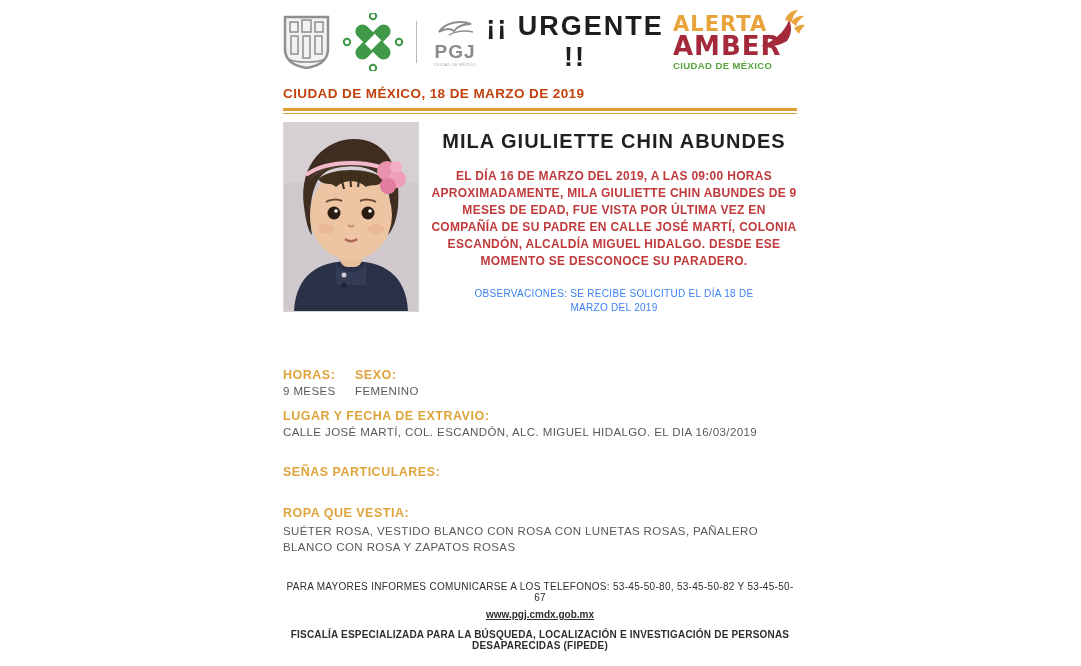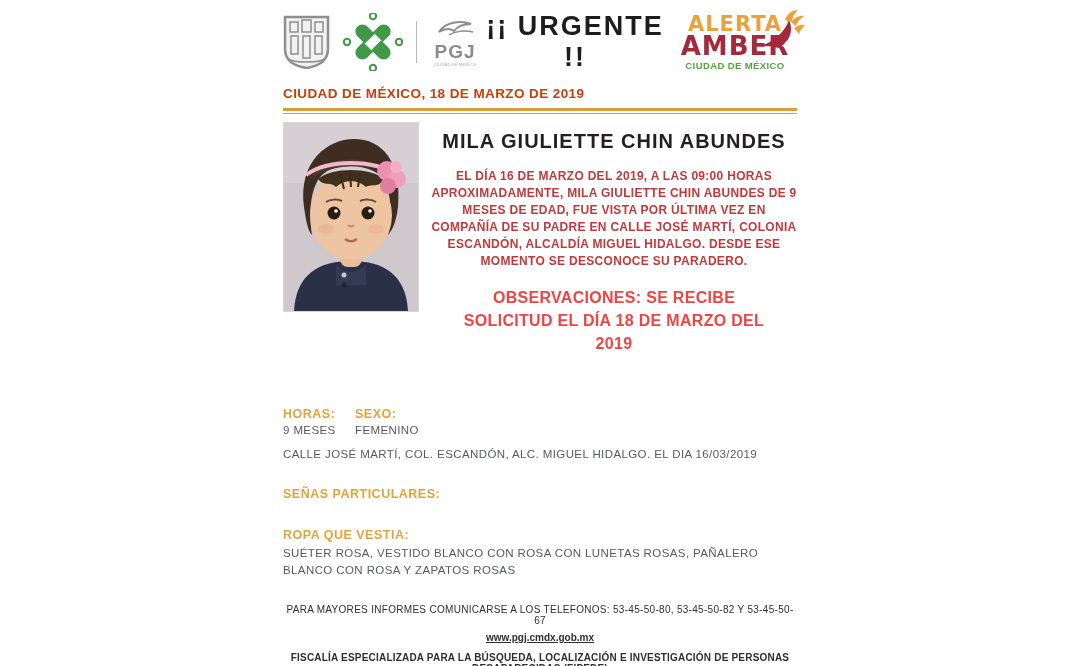--- a/index.html
+++ b/index.html
@@ -10,43 +10,43 @@
   
   .header { display:flex; align-items:center; height:60px; }
   .logo-shield { width:47px; height:54px; flex:0 0 auto; }
   .logo-cdmx { width:62px; height:58px; flex:0 0 auto; margin-left:12px; }
   .logo-divider { width:1px; height:42px; background:#b9b9b9; margin:0 10px 0 12px; }
   .logo-pgj { width:56px; flex:0 0 auto; text-align:center; color:#8d8d8d; }
   .pgj-text { font-weight:bold; font-size:19px; letter-spacing:1px; color:#8b8b8b; line-height:1; }
   .pgj-sub { font-size:4px; color:#a9a9a9; margin-top:1px; letter-spacing:.2px; }
   .urgent { flex:1; text-align:center; font-weight:bold; font-size:27px; color:#1d1d1d;
             letter-spacing:2px; padding-right:6px; }
-  .logo-amber { width:124px; flex:0 0 auto; position:relative; line-height:1; text-align:center; }
+  .logo-amber { width:124px; flex:0 0 auto; position:relative; line-height:1; text-align:left; }
   .amber-l1 { font-weight:bold; font-size:21px; color:#e8a33b; letter-spacing:1px;
               font-family:"DejaVu Sans","Liberation Sans",sans-serif; }
   .amber-l2 { font-weight:bold; font-size:26px; color:#a3293b; letter-spacing:1px; margin-top:-2px;
               font-family:"DejaVu Sans","Liberation Sans",sans-serif; }
   .amber-l3 { font-weight:bold; font-size:9.5px; color:#56a23e; letter-spacing:.4px; margin-top:2px; }
   .amber-swoosh { position:absolute; right:-8px; top:-6px; }
 
   
   .date-line { margin-top:14px; font-weight:bold; font-size:13.5px; color:#c2410c; letter-spacing:.4px; }
   .rule-thick { margin-top:7px; height:3px; background:#d99e3b; }
   .rule-thin  { margin-top:2px; height:1px; background:#d99e3b; }
 
   
   .main { display:flex; margin-top:8px; }
   .photo-frame { width:136px; height:190px; flex:0 0 auto; border:1px solid #d8d4d8; overflow:hidden; }
   .main-right { flex:1; padding-left:12px; }
   .person-name { margin-top:6px; text-align:center; font-weight:bold; font-size:20px;
                  letter-spacing:1px; color:#231f20; line-height:1.35; }
   .red-par { margin-top:13px; text-align:center; font-weight:bold; font-size:12px;
              color:#c03a3c; line-height:1.42; letter-spacing:.3px; }
-  .red-obs { margin-top:17px; text-align:center; font-weight:bold; font-size:16px;
-             color:#ef4444; line-height:1.42; letter-spacing:.3px; padding:0 30px; }
+  .red-obs { margin-top:17px; text-align:center; font-weight:normal; font-size:10px;
+             color:#3b82f6; line-height:1.42; letter-spacing:.3px; padding:0 30px; }
 
   
   .details { margin-top:52px; }
   .label { font-weight:bold; font-size:12.5px; color:#dfa43c; letter-spacing:.5px; }
   .value { font-size:11.5px; color:#58595b; letter-spacing:.4px; margin-top:3px; }
   .pair-row { display:flex; }
   .pair-col1 { width:72px; }
   .sec { margin-top:12px; }
   .sec-gap { margin-top:27px; }
   .clothes-value { max-width:505px; line-height:1.45; }
@@ -180,20 +180,21 @@
         <div class="label">HORAS:</div>
         <div class="value">9 MESES</div>
       </div>
       <div>
         <div class="label">SEXO:</div>
         <div class="value">FEMENINO</div>
       </div>
     </div>
 
     <div class="sec">
+      <div class="label">LUGAR Y FECHA DE EXTRAVIO:</div>
       <div class="value">CALLE JOSÉ MARTÍ, COL. ESCANDÓN, ALC. MIGUEL HIDALGO. EL DIA 16/03/2019</div>
     </div>
 
     <div class="sec-gap">
       <div class="label">SEÑAS PARTICULARES:</div>
     </div>
 
     <div class="sec-gap">
       <div class="label">ROPA QUE VESTIA:</div>
       <div class="value clothes-value">SUÉTER ROSA, VESTIDO BLANCO CON ROSA CON LUNETAS ROSAS, PAÑALERO BLANCO CON ROSA Y ZAPATOS ROSAS</div>

